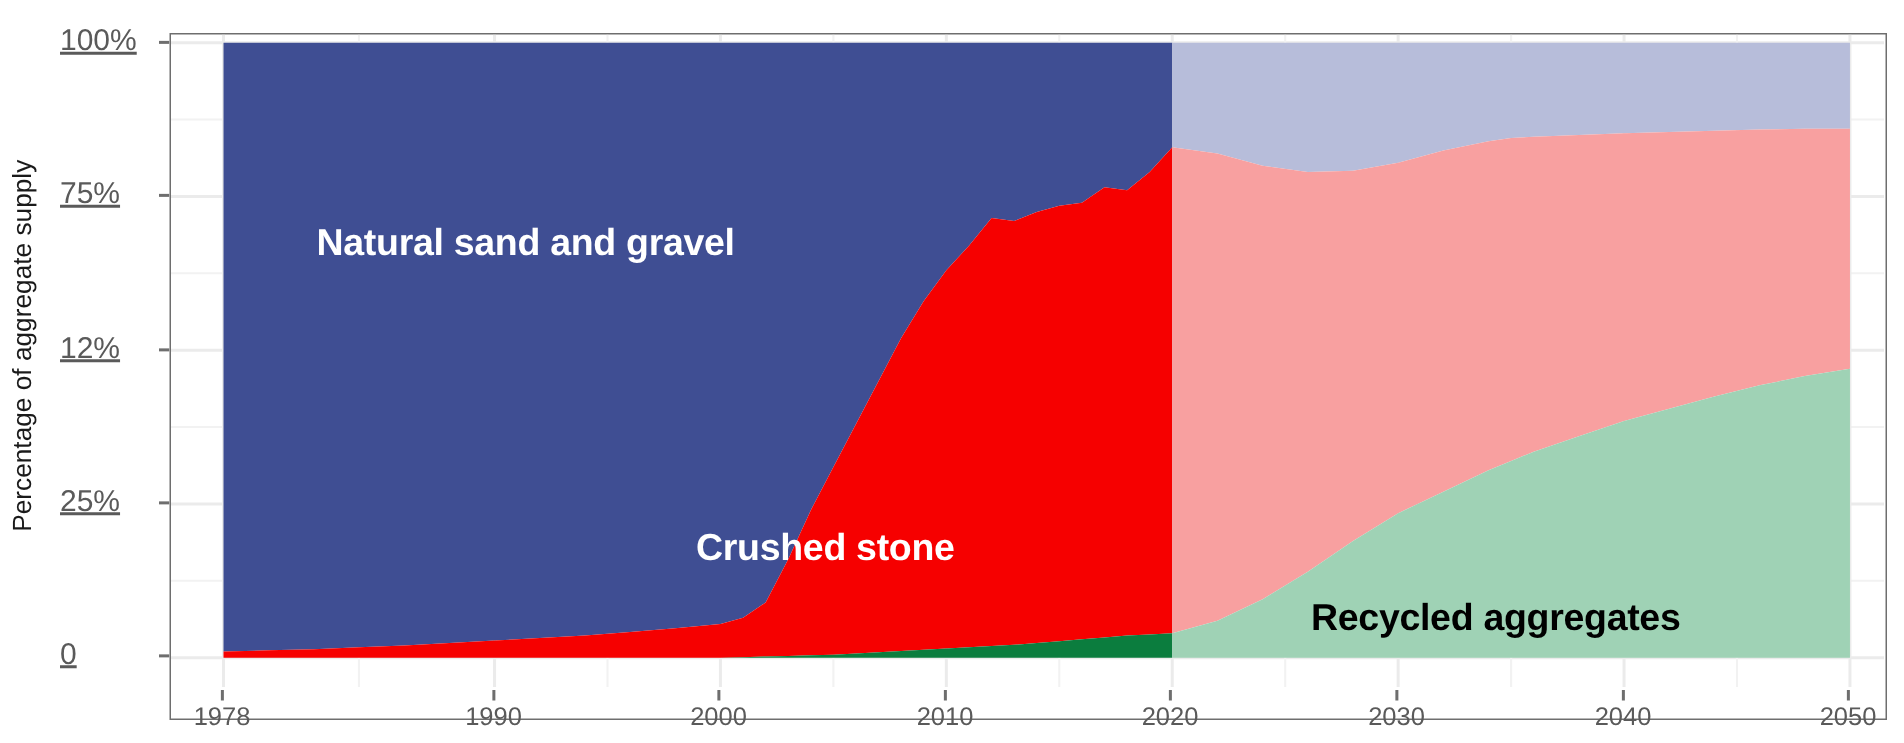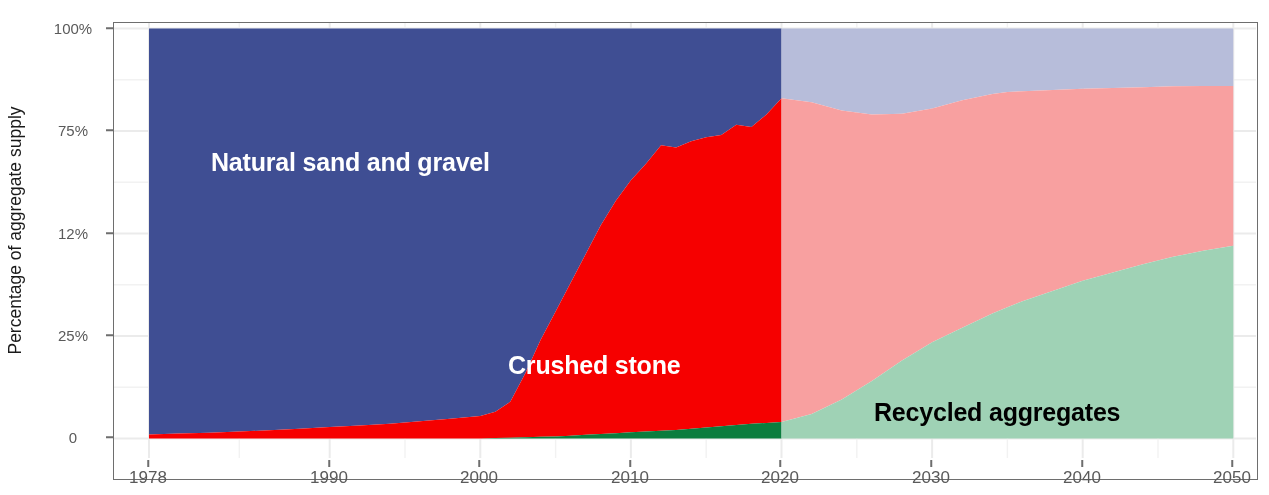--- a/index.html
+++ b/index.html
@@ -34,25 +34,26 @@
     white-space: nowrap;
     font-size: 17.5px;
     color: #1a1a1a;
     font-family: "Liberation Sans", sans-serif;
   }
   
   .y-tick-label {
     position: absolute;
     right: 0;
     width: 66px;
-    text-align: center;
-    font-size: 15px;
+    text-align: left;
+    font-size: 20px;
     color: #5a5a5a;
     transform: translateY(-50%);
     white-space: nowrap;
+    text-decoration: underline;
   }
   #y-tick-labels {
     position: absolute;
     left: 34px;
     top: 0;
     width: 72px;
     height: 495px;
   }
   .y-tick-mark {
     position: absolute;
@@ -94,21 +95,21 @@
   #plot-svg { display: block; }
   
   .series-label {
     position: absolute;
     font-size: 25px;
     font-weight: bold;
     white-space: nowrap;
     letter-spacing: -0.2px;
   }
   #label-natural { left: 97px; top: 125px; color: #ffffff; }
-  #label-crushed { left: 350px; top: 328px; color: #ffffff; margin-left: 44px; }
+  #label-crushed { left: 350px; top: 328px; color: #ffffff; }
   #label-recycled { left: 760px; top: 375px; color: #000000; }
 </style>
 </head>
 <body>
 
 <div id="chart-root">
 
   <div id="y-axis-title">
     <span>Percentage of aggregate supply</span>
   </div>

